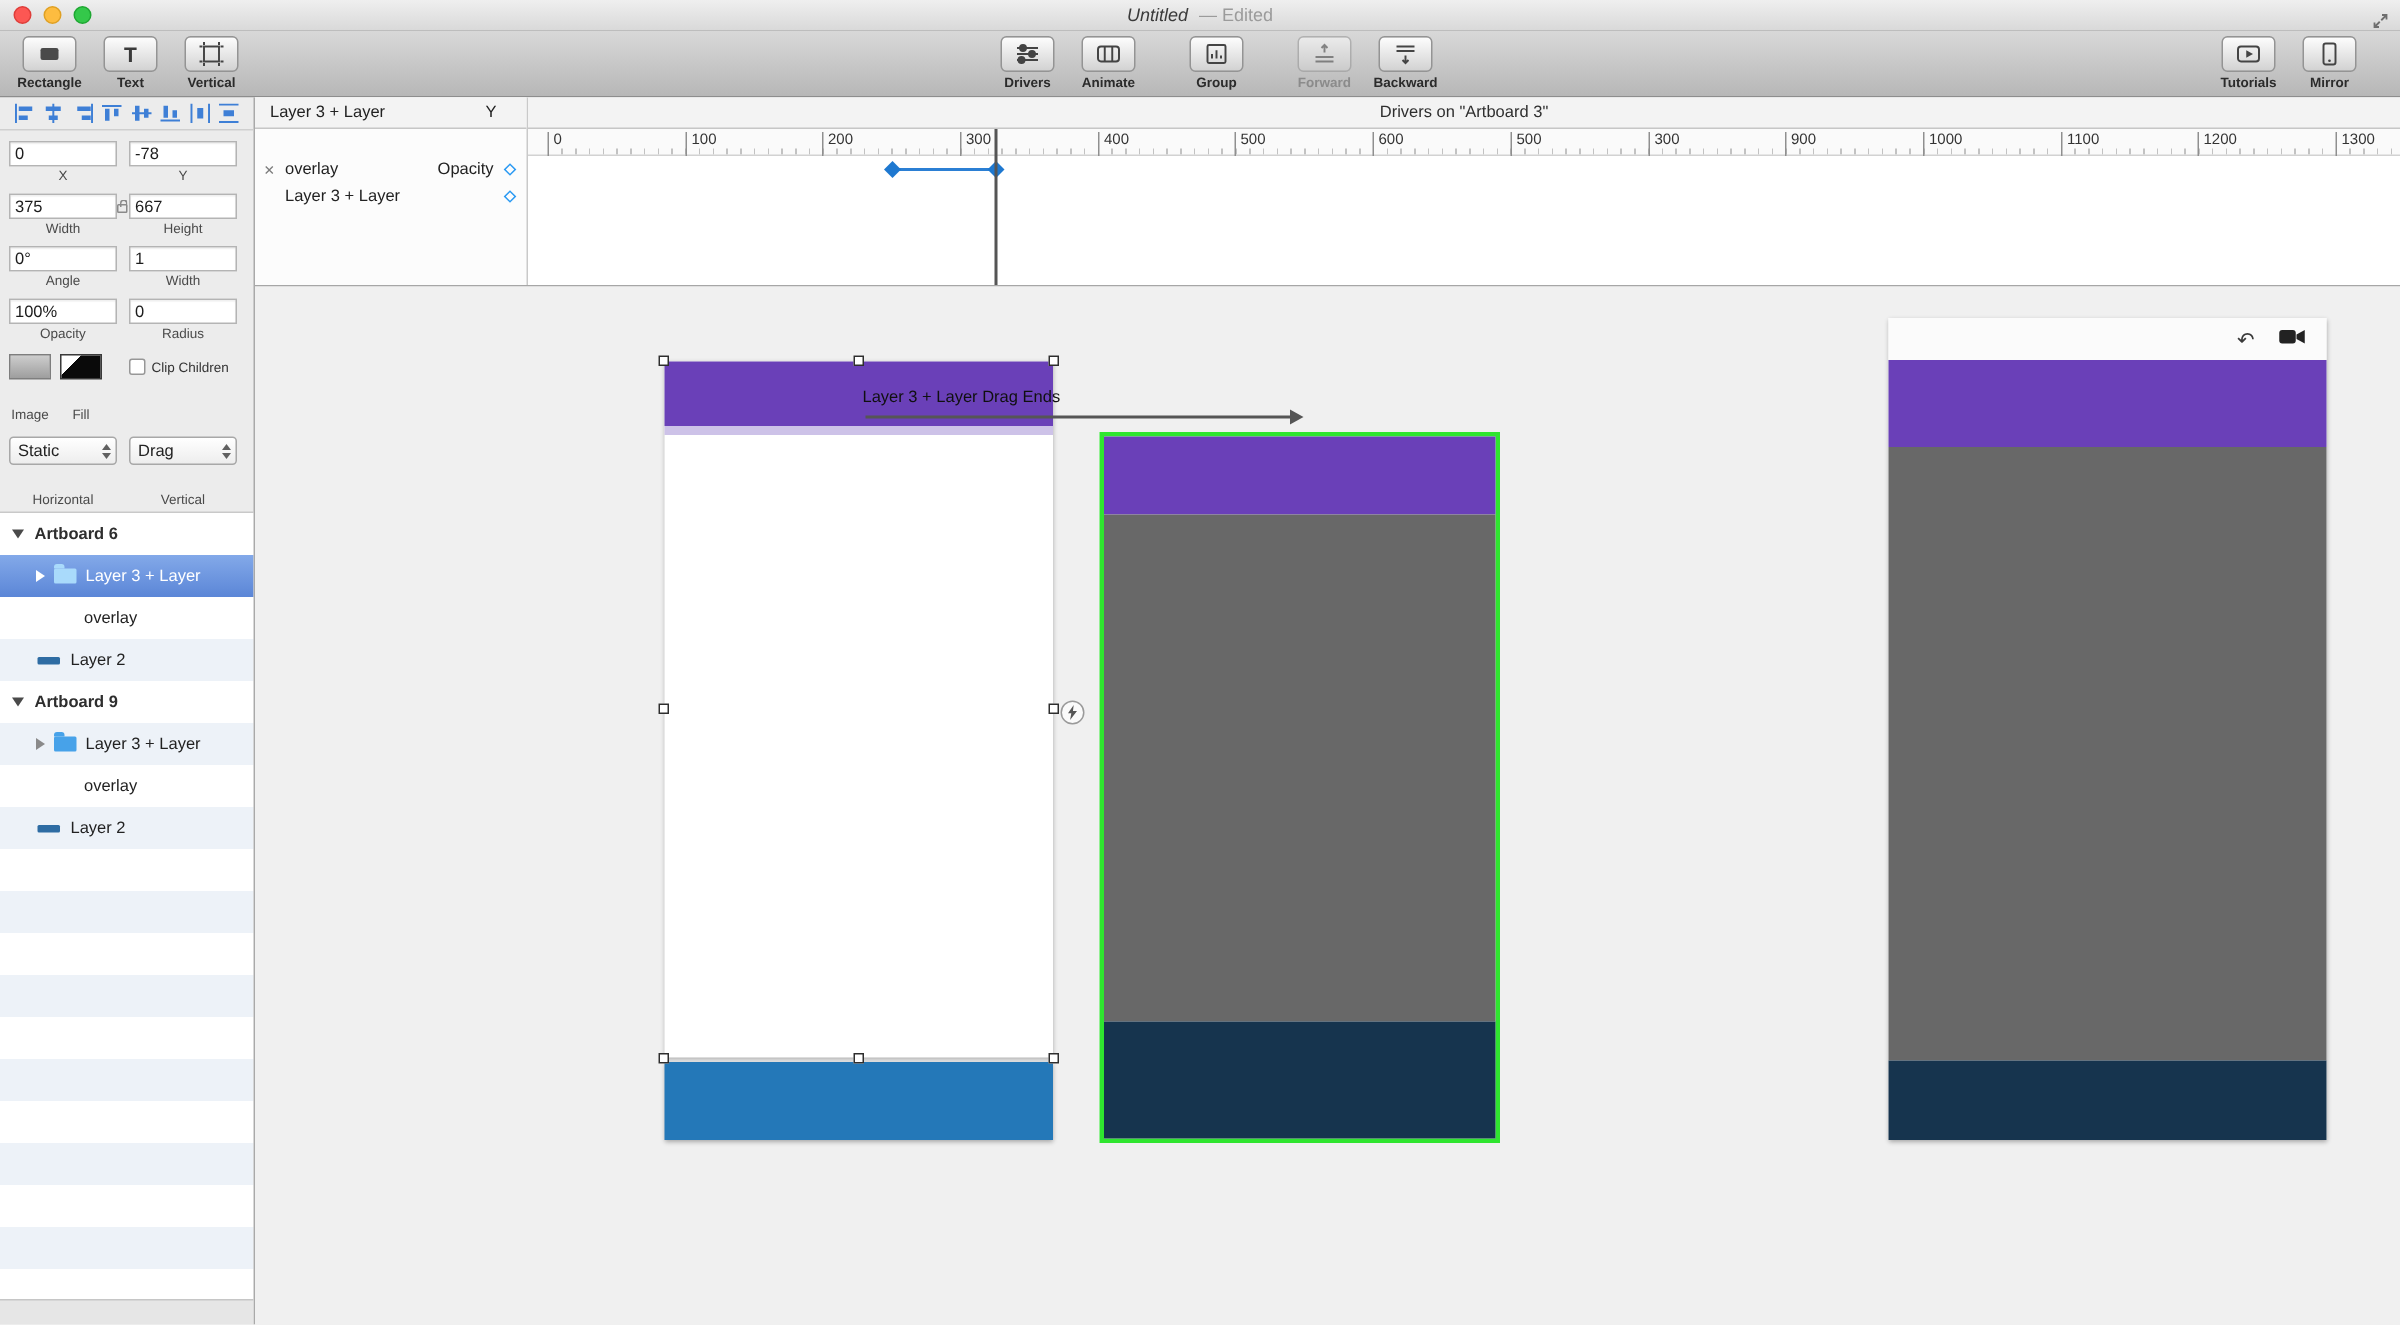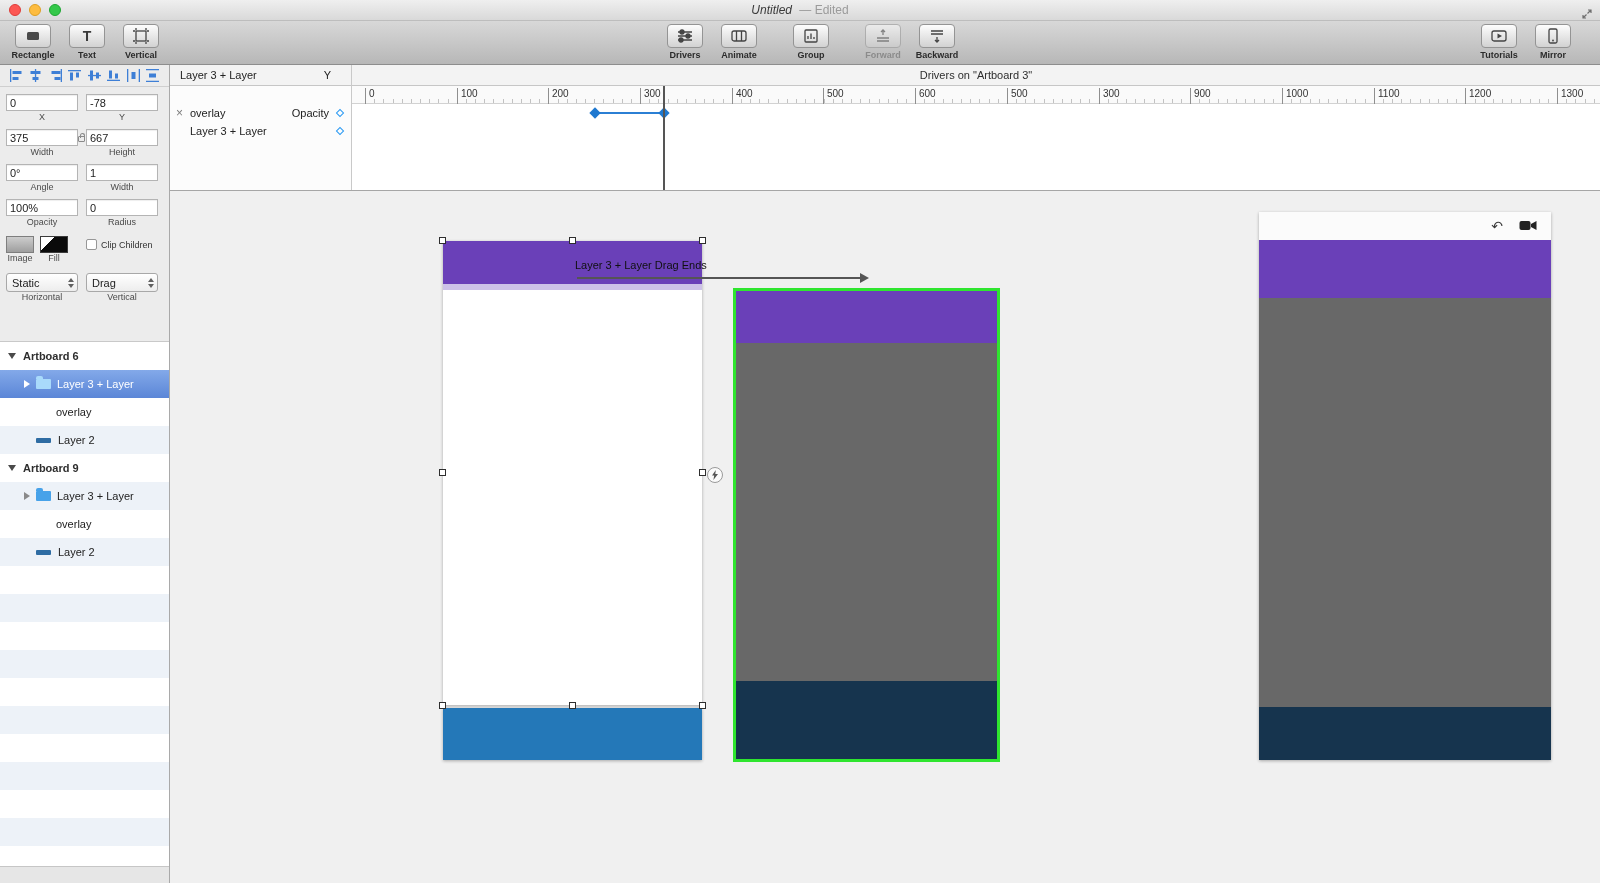--- a/index.html
+++ b/index.html
@@ -52,21 +52,21 @@
   .lock { position:absolute; left:78px; top:7px; width:7px; height:6px;
     border:1px solid #8a8a8a; border-radius:1px; }
   .lock::before { content:''; position:absolute; top:-4px; left:1px; width:3px; height:4px;
     border:1px solid #8a8a8a; border-bottom:none; border-radius:3px 3px 0 0; }
 
   .swatch-row { display:flex; padding-left:6px; margin-top:9px; align-items:flex-start; }
   .swatch-col { display:flex; flex-direction:column; align-items:center; margin-right:6px; }
   .swatch { width:28px; height:17px; border:1px solid #7e7e7e; }
   .image-swatch { background:linear-gradient(#cdcdcd,#9e9e9e); }
   .fill-swatch { background:linear-gradient(135deg,#ffffff 0 32%,#0a0a0a 32%); border-color:#3a3a3a; }
-  .swatch-lbl { font-size:9px; color:#4a4a4a; margin-top:0;text-align:right; }
+  .swatch-lbl { font-size:9px; color:#4a4a4a; margin-top:18px;text-align:right; }
   .clip-wrap { display:flex; align-items:center; gap:4px; margin-left:12px; margin-top:3px; }
   .checkbox { width:11px; height:11px; border:1px solid #979797; background:#fff; border-radius:2px; }
   .clip-lbl { font-size:9px; color:#333; }
 
   .dd-row { display:flex; gap:8px; padding-left:6px; margin-top:10px; }
   .dd-col { display:flex; flex-direction:column; align-items:center; }
   .dropdown { width:72px; height:19px; background:linear-gradient(#ffffff,#ededed);
     border:1px solid #a8a8a8; border-radius:3px; display:flex; align-items:center;
     font-size:11px; padding-left:5px; }
   .dd-arr { margin-left:auto; display:flex; flex-direction:column; gap:2px; padding-right:3px; }
@@ -76,21 +76,21 @@
   
   .layers { position:absolute; top:276px; left:0; right:0; bottom:17px;
     border-top:1px solid #c9c9c9; overflow:hidden; }
   .lr { height:28px; display:flex; align-items:center; position:relative; }
   .lr:nth-child(even) { background:#edf2f8; }
   .lr:nth-child(odd) { background:#fff; }
   .lr.selected { background:linear-gradient(#83a9e9,#5b86d7); color:#fff; }
   .lr-art { font-weight:bold; padding-left:8px; color:#2e2e2e; }
   .lr-group { padding-left:24px; }
   .lr-plain { padding-left:56px; }
-  .lr-layer { padding-left:36px; }
+  .lr-layer { padding-left:25px; }
   .disc-down { width:0; height:0; border-left:4px solid transparent; border-right:4px solid transparent;
     border-top:6px solid #4a4a4a; margin-right:7px; }
   .disc-right { width:0; height:0; border-top:4px solid transparent; border-bottom:4px solid transparent;
     border-left:6px solid #8a8a8a; margin-right:6px; }
   .lr.selected .disc-right { border-left-color:#fff; }
   .folder { width:15px; height:10px; background:#47a2e9; border-radius:1px; position:relative; margin-right:6px; }
   .folder::before { content:''; position:absolute; top:-3px; left:0; width:7px; height:3px;
     background:inherit; border-radius:2px 2px 0 0; }
   .lr.selected .folder { background:#a9dafb; }
   .bar-icon { width:15px; height:5px; background:#2e6ca3; border-radius:1px; margin-right:7px; }

